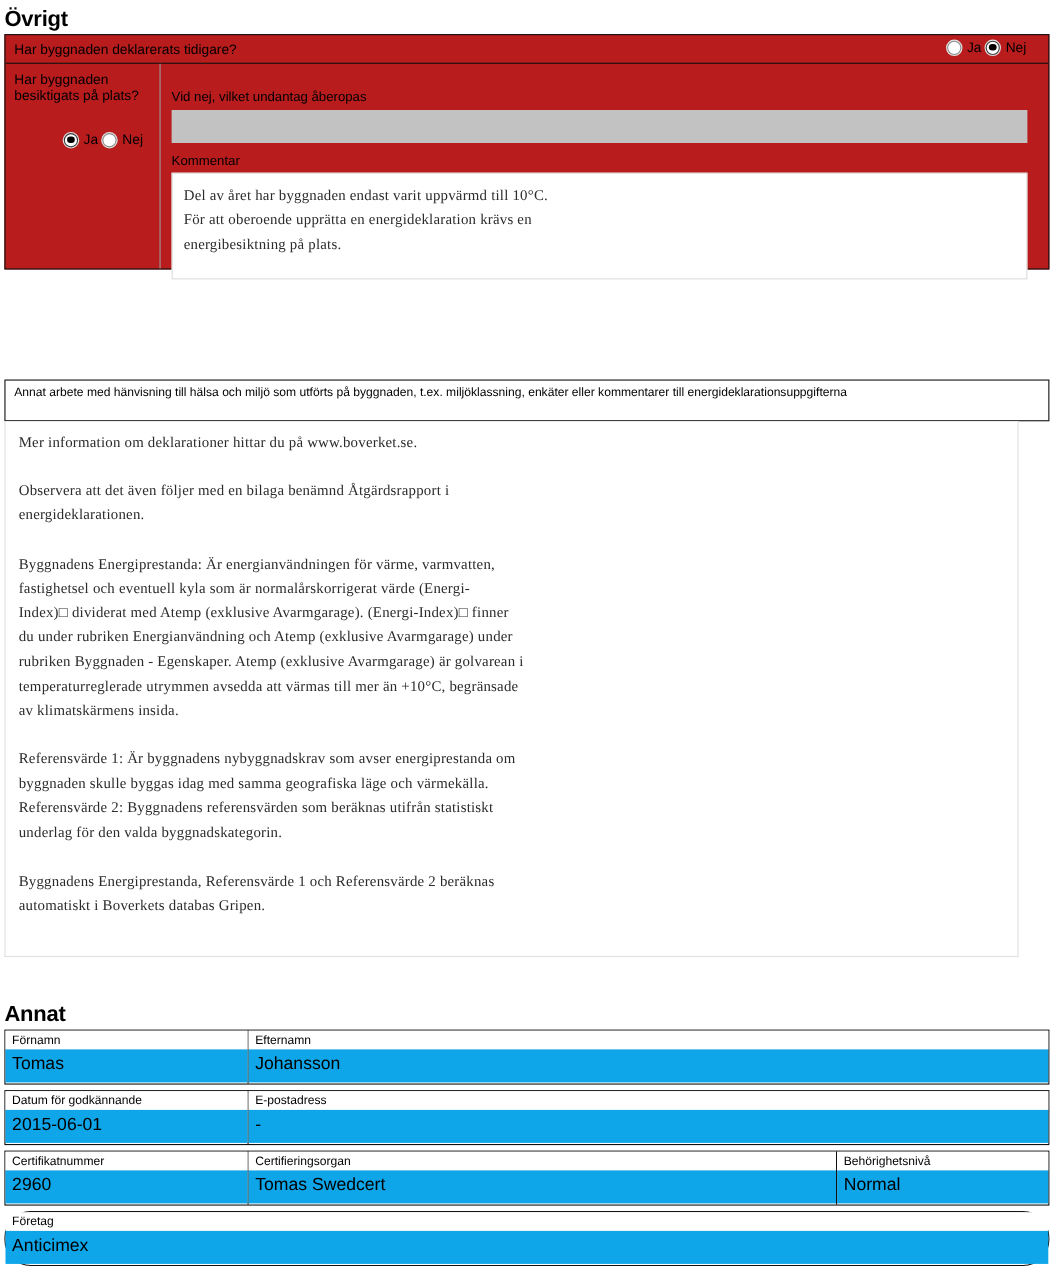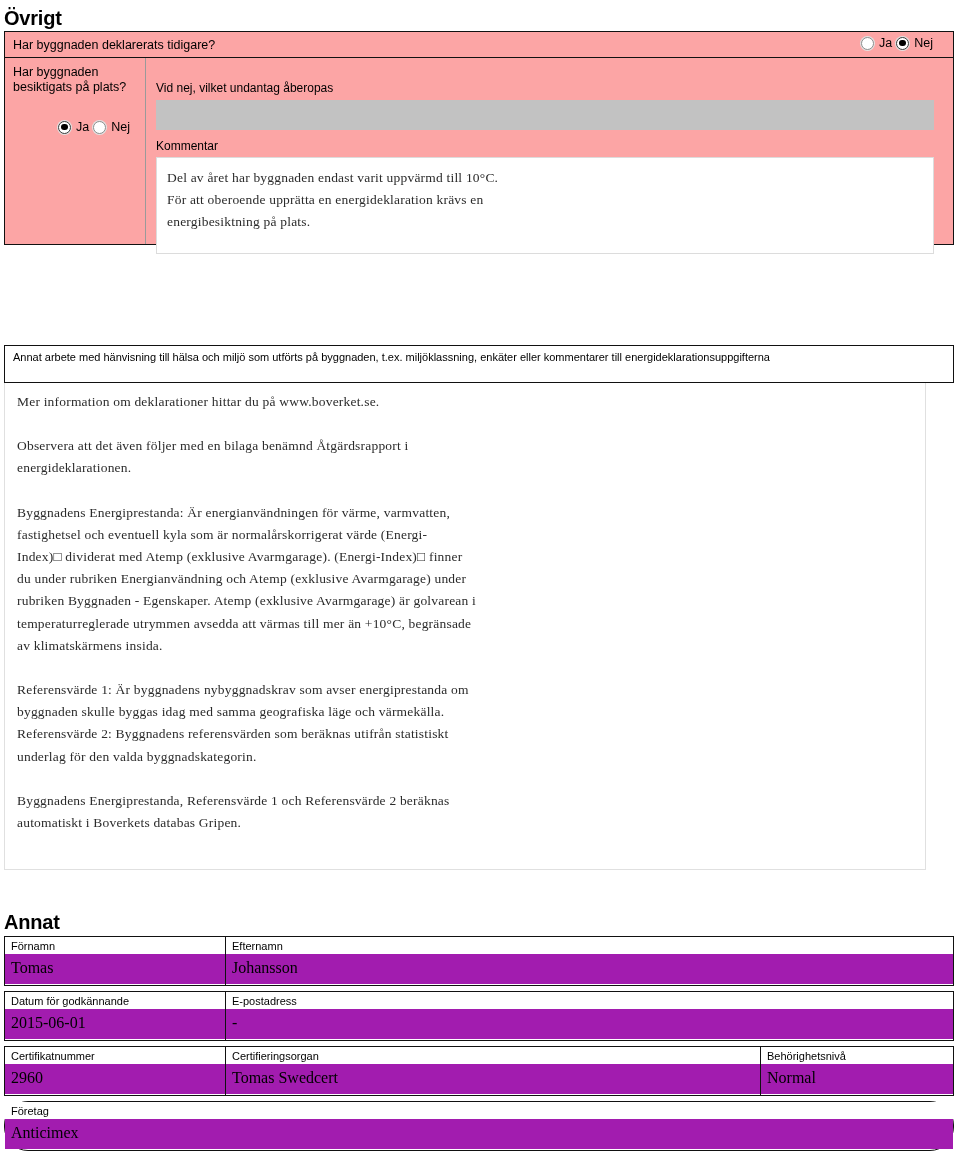--- a/index.html
+++ b/index.html
@@ -38,21 +38,21 @@
     top: 6px;
   }
   .ovrigt-box {
     position: absolute;
     left: 4px;
     top: 31px;
     width: 950px;
     height: 214px;
     border: 1.5px solid #111;
     box-sizing: border-box;
-    background: #fca5a5;
+    background: #b91c1c;
   }
   .row-declared {
     position: relative;
     height: 26px;
     border-bottom: 1.5px solid #111;
     box-sizing: border-box;
   }
   .row-declared .q {
     position: absolute;
     left: 8px;
@@ -248,25 +248,24 @@
     padding: 3px 0 0 6px;
     background: #fff;
     height: 17px;
     box-sizing: border-box;
   }
   .cell .val {
     display: block;
     font-size: 16px;
     line-height: 20px;
     padding: 4px 0 0 6px;
-    background: #a21caf;
+    background: #0ea5e9;
     height: 30px;
     box-sizing: border-box;
     overflow: hidden;
-    font-family: Liberation Serif, serif;
   }
   .cell.divider { border-right: 1.5px solid #111; }
 
   .c-a { left: 0;   width: 221px; }
   .c-b { left: 221px; right: 0; width: 727px; }
   .c-b3 { left: 221px; width: 535px; }
   .c-c3 { left: 756px; width: 192px; }
   .c-full { left: 0; width: 948px; }
 </style>
 </head>

